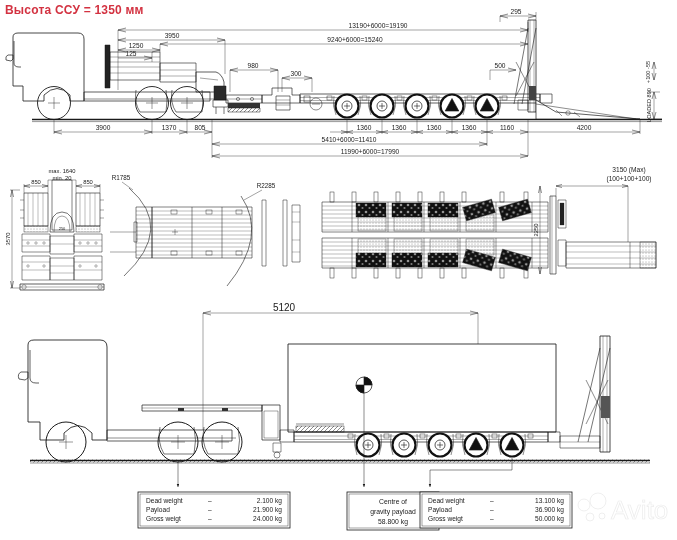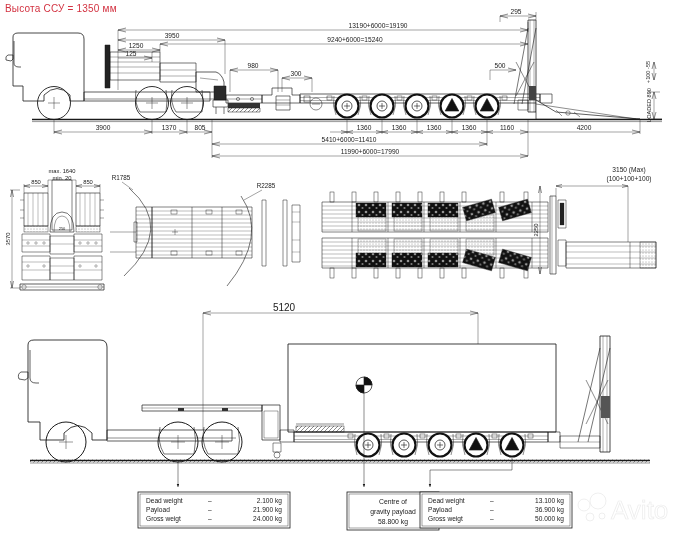--- a/index.html
+++ b/index.html
@@ -1,20 +1,20 @@
 <!DOCTYPE html>
 <html><head>
 <meta charset="utf-8">
 <style>
   html,body{margin:0;padding:0;background:#ffffff;}
   body{width:677px;height:540px;position:relative;overflow:hidden;
        font-family:"Liberation Sans","DejaVu Sans",sans-serif;color:#1a1a1a;}
   #sheet{position:absolute;left:0;top:0;width:677px;height:540px;}
   svg{position:absolute;left:0;top:0;width:677px;height:540px;}
-  .ttl{position:absolute;left:5px;top:3px;font-size:10px;font-weight:normal;color:#d33241;
+  .ttl{position:absolute;left:5px;top:3px;font-size:12px;font-weight:bold;color:#d33241;
        letter-spacing:.2px;white-space:nowrap;}
   .wm{position:absolute;left:573px;top:489px;width:98px;height:42px;pointer-events:none;}
   .wm svg{width:98px;height:42px;position:static;}
 </style>
 </head>
 <body>
 
 <div id="sheet">
 
   <div class="ttl">Высота ССУ = 1350 мм</div>

